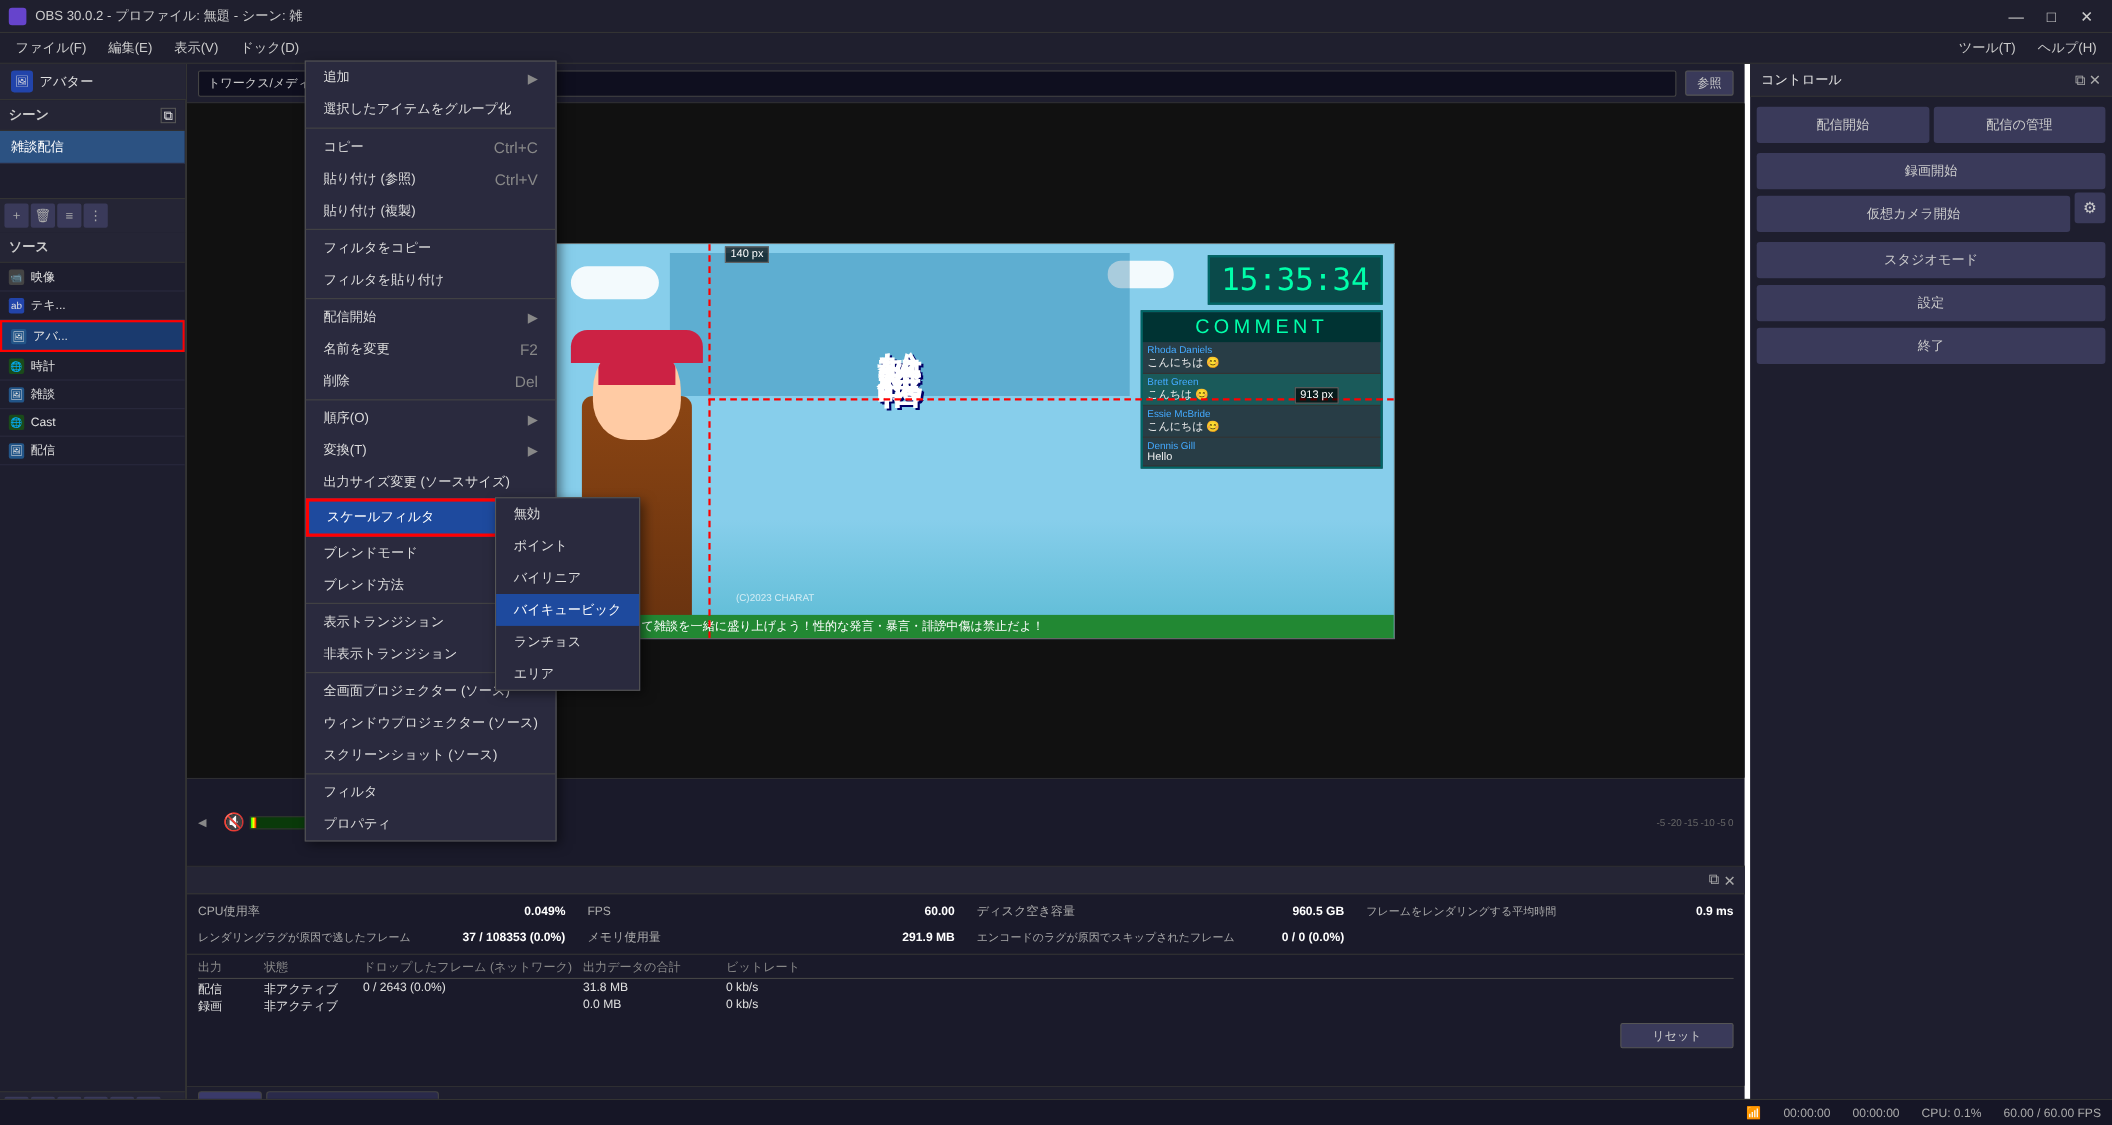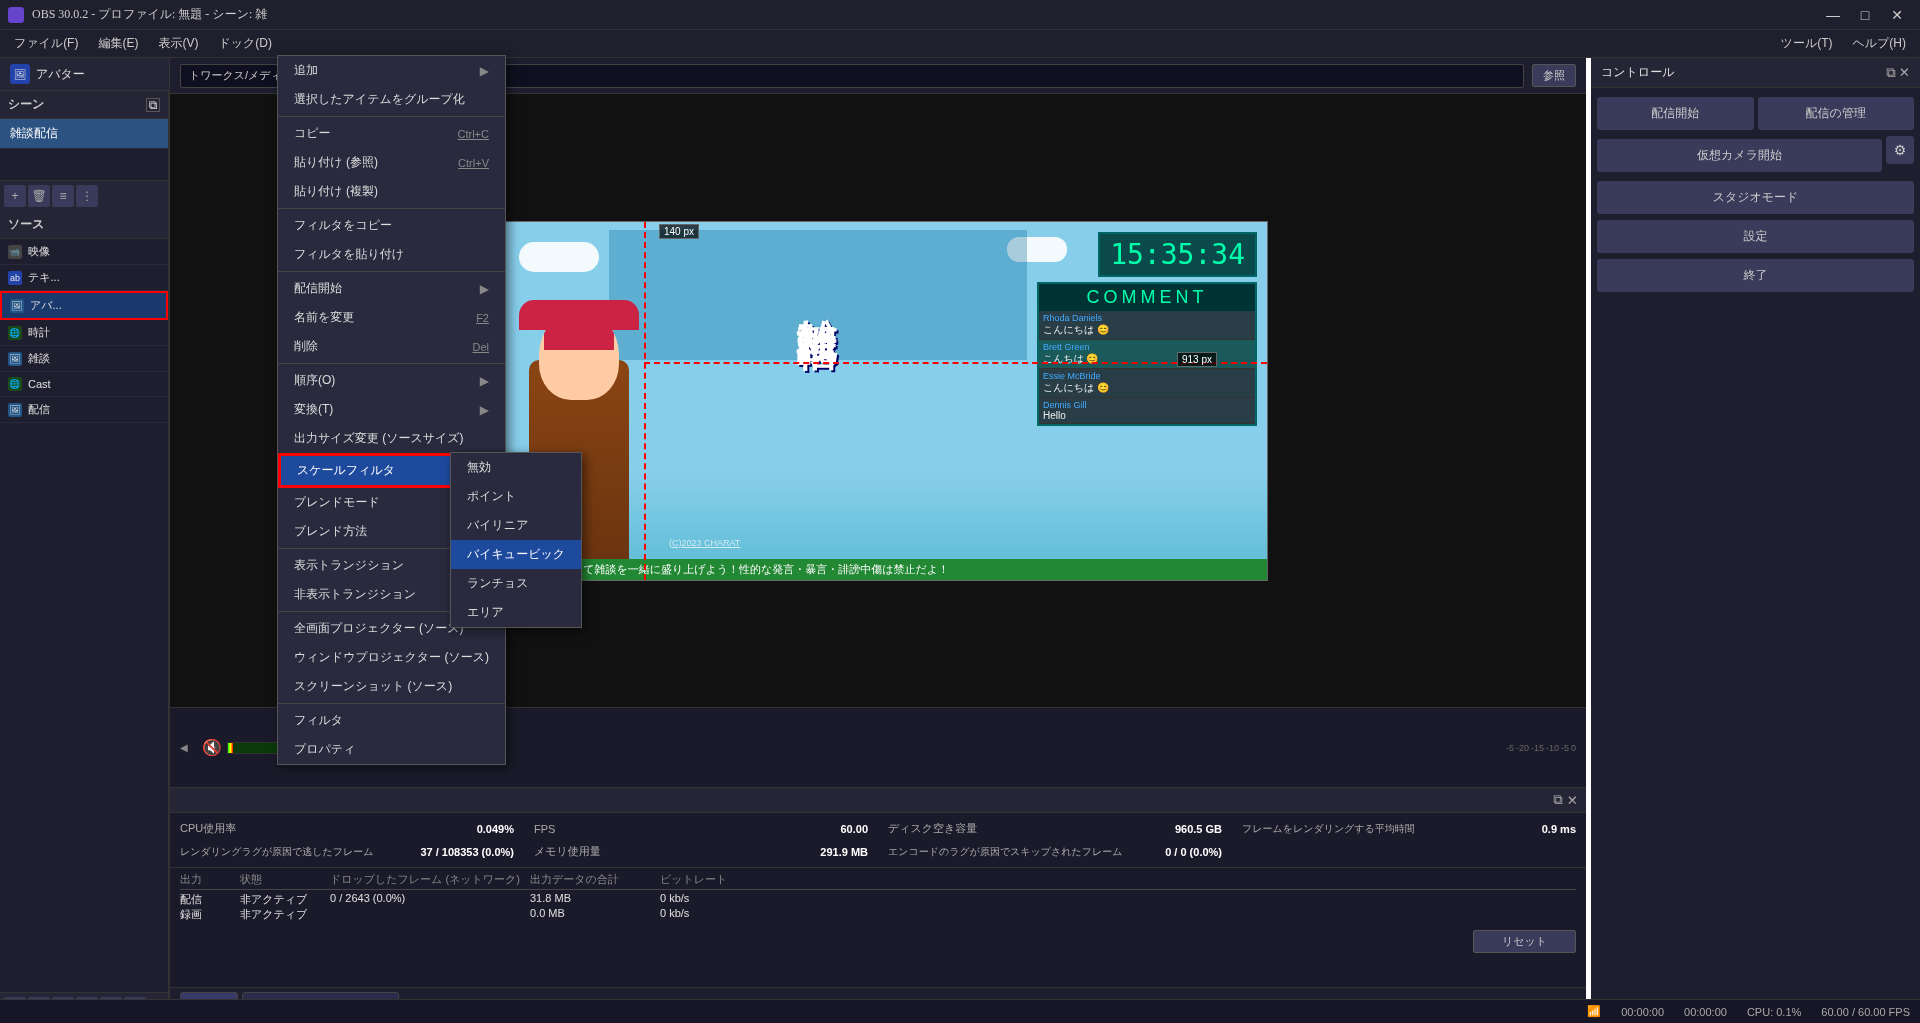--- a/index.html
+++ b/index.html
@@ -26,21 +26,20 @@
       border-bottom: 1px solid #333;
       position: relative;
       z-index: 10;
     }
     .title-bar-left {
       display: flex;
       align-items: center;
       gap: 4px;
       font-size: 12px;
       color: #ccc;
-      font-family: Liberation Serif, serif;
     }
     .title-bar-controls {
       display: flex;
       gap: 2px;
     }
     .title-btn {
       width: 30px;
       height: 20px;
       background: transparent;
       border: none;
@@ -371,21 +370,21 @@
     }
     .ctx-item.active, .ctx-item.highlighted {
       background: #1e4a9e;
       color: white;
     }
     .ctx-separator {
       height: 1px;
       background: #444;
       margin: 2px 0;
     }
-    .ctx-shortcut { color: #888; font-size: 11px; text-decoration: underline; }
+    .ctx-shortcut { color: #888; font-size: 14px; }
     .ctx-arrow { color: #888; }
 
     
     .sub-menu {
       position: absolute;
       left: 220px;
       background: #2a2a3e;
       border: 1px solid #555;
       box-shadow: 3px 3px 10px rgba(0,0,0,0.5);
       z-index: 1001;
@@ -621,21 +620,21 @@
 
         <div style="position:absolute;bottom:20px;left:10px;width:180px;height:260px;">
 
           <div style="position:absolute;bottom:0;left:30px;width:100px;height:200px;background:linear-gradient(180deg,#8b4513,#6b3410);border-radius:10px 10px 0 0;"></div>
           <div style="position:absolute;bottom:160px;left:40px;width:80px;height:90px;background:#ffcba4;border-radius:50% 50% 40% 40%;overflow:hidden;">
             <div style="position:absolute;top:0;left:5px;right:5px;height:40px;background:#cc2244;border-radius:50% 50% 0 0;"></div>
           </div>
           <div style="position:absolute;bottom:230px;left:20px;width:120px;height:30px;background:#cc2244;border-radius:15px 15px 0 0;"></div>
         </div>
 
-        <div style="position:absolute;bottom:32px;left:180px;font-size:9px;color:rgba(255,255,255,0.7);text-decoration:underline;">(C)2023 CHARAT</div>
+        <div style="position:absolute;bottom:32px;left:180px;font-size:9px;color:rgba(255,255,255,0.7);">(C)2023 CHARAT</div>
 
         <div class="preview-bottom-bar">
           <span>たくさん152pxして雑談を一緒に盛り上げよう！性的な発言・暴言・誹謗中傷は禁止だよ！</span>
         </div>
 
         <div style="position:absolute;top:0;left:155px;width:1px;height:100%;border-left:2px dashed red;"></div>
         <div style="position:absolute;top:140px;left:155px;right:0;height:1px;border-top:2px dashed red;"></div>
 
         <div class="px-label" style="top:2px;left:170px;">140 px</div>
         <div class="px-label" style="top:130px;right:50px;">913 px</div>
@@ -741,20 +740,21 @@
       <div style="display:flex;gap:3px;">
         <button style="background:none;border:none;color:#aaa;cursor:pointer;">⧉</button>
         <button style="background:none;border:none;color:#aaa;cursor:pointer;">✕</button>
       </div>
     </div>
     <div class="controls-content">
       <div class="control-row">
         <button class="control-btn">配信開始</button>
         <button class="control-btn">配信の管理</button>
       </div>
+      <button class="control-btn">録画開始</button>
       <div class="control-row">
         <button class="control-btn" style="flex:1;">仮想カメラ開始</button>
         <button class="settings-btn">⚙</button>
       </div>
       <button class="control-btn">スタジオモード</button>
       <button class="control-btn">設定</button>
       <button class="control-btn">終了</button>
     </div>
   </div>
 </div>

